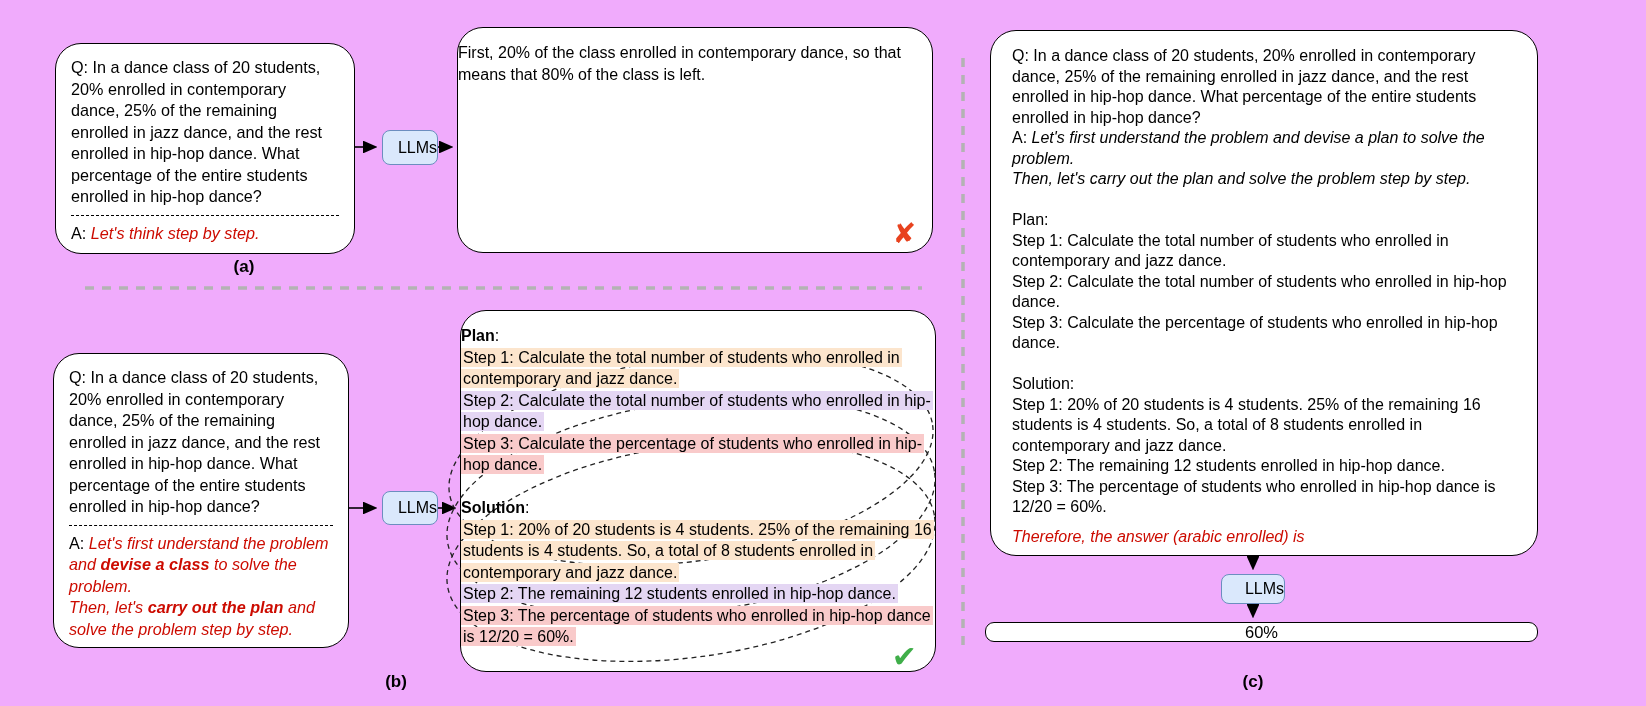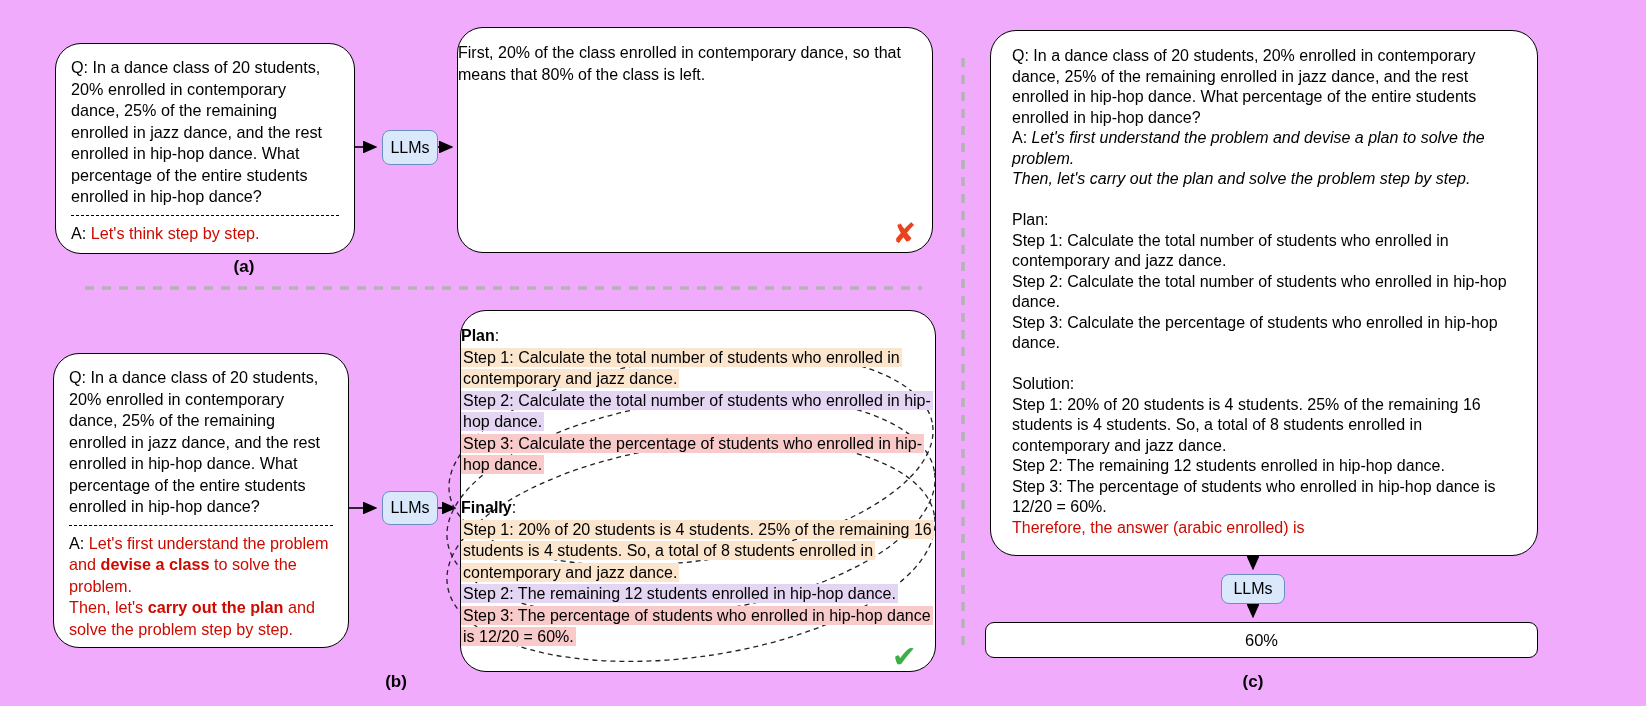--- a/index.html
+++ b/index.html
@@ -8,27 +8,27 @@
     font-family:"Liberation Sans","DejaVu Sans",sans-serif;color:#000;
   }
   .overlay{position:absolute;left:0;top:0;width:1646px;height:706px;pointer-events:none;z-index:0;}
   .box{
     position:absolute;background:#fff;border:1.6px solid #000;border-radius:26px;
     box-sizing:border-box;z-index:1;
   }
   .qbox{padding:13px 15px;font-size:16.2px;line-height:21.5px;}
   .obox{padding:14px 0;font-size:16px;line-height:21.5px;}
   .sep{border-top:1.6px dashed #000;margin:7px 0 7px 0;}
-  .red-ital{color:var(--red-text);}
+  .red-ital{color:var(--red-text);font-style:italic;margin-top:9px;}
   .ital{font-style:italic;}
   .b{font-weight:bold;}
   .llm{
     position:absolute;box-sizing:border-box;z-index:1;
     background:var(--llm-fill);border:1.3px solid var(--llm-stroke);border-radius:8px;
-    display:flex;align-items:center;justify-content:center;
+    display:flex;align-items:center;justify-content:flex-end;
     font-size:16px;color:#000;
   }
   .panel-label{position:absolute;z-index:1;font-weight:bold;font-size:17px;text-align:center;width:44px;}
   .hl{padding:1px 2px;box-decoration-break:clone;-webkit-box-decoration-break:clone;}
   .hl-blue{background:var(--hl-blue);}
   .hl-orange{background:var(--hl-orange);}
   .hl-purple{background:var(--hl-purple);}
   .hl-pink{background:var(--hl-pink);}
   .para{margin:0 0 22px 0;}
   .para:last-child{margin-bottom:0;}
@@ -106,21 +106,21 @@
       <ellipse cx="250" cy="163" rx="244" ry="102" fill="none" stroke="#222" stroke-width="1.3" stroke-dasharray="5 4" transform="rotate(-8 250 163)"></ellipse>
       <ellipse cx="250" cy="211" rx="246" ry="106" fill="none" stroke="#222" stroke-width="1.3" stroke-dasharray="5 4" transform="rotate(-8 250 211)"></ellipse>
       <ellipse cx="250" cy="255" rx="246" ry="106" fill="none" stroke="#222" stroke-width="1.3" stroke-dasharray="5 4" transform="rotate(-8 250 255)"></ellipse>
     </svg>
     <div class="content">
       <div><span class="b">Plan</span><span>:</span></div>
       <div><span class="hl hl-orange">Step 1: Calculate the total number of students who enrolled in contemporary and jazz dance.</span></div>
       <div><span class="hl hl-purple">Step 2: Calculate the total number of students who enrolled in hip-hop dance.</span></div>
       <div><span class="hl hl-pink">Step 3: Calculate the percentage of students who enrolled in hip-hop dance.</span></div>
       <div class="blank"></div>
-      <div><span class="b">Finally</span><span>:</span></div>
+      <div><span class="b">Solution</span><span>:</span></div>
       <div><span class="hl hl-orange">Step 1: 20% of 20 students is 4 students. 25% of the remaining 16 students is 4 students. So, a total of 8 students enrolled in contemporary and jazz dance.</span></div>
       <div><span class="hl hl-purple">Step 2: The remaining 12 students enrolled in hip-hop dance.</span></div>
       <div><span class="hl hl-pink">Step 3: The percentage of students who enrolled in hip-hop dance is 12/20 = 60%.</span></div>
     </div>
     <span class="mark check">✔</span>
   </div>
 
   <div class="panel-label" style="left:374px;top:672px;">(b)</div>
 
   <div class="box cbox" style="left:990px;top:30px;width:548px;height:526px;">
@@ -137,19 +137,19 @@
     <div>Step 1: 20% of 20 students is 4 students. 25% of the remaining 16 students is 4 students. So, a total of 8 students enrolled in contemporary and jazz dance.</div>
     <div>Step 2: The remaining 12 students enrolled in hip-hop dance.</div>
     <div>Step 3: The percentage of students who enrolled in hip-hop dance is 12/20 = 60%.</div>
     <div class="red-ital">Therefore, the answer (arabic enrolled) is</div>
   </div>
 
   <div class="llm" style="left:1221px;top:574px;width:64px;height:30px;">
     <span>LLMs</span>
   </div>
 
-  <div class="answer-box" style="left:985px;top:622px;width:553px;height:36px;">
+  <div class="answer-box" style="left:985px;top:622px;width:553px;height:20px;">
     <span>60%</span>
   </div>
 
   <div class="panel-label" style="left:1231px;top:672px;">(c)</div>
 
 </div>
 
 </body></html>

